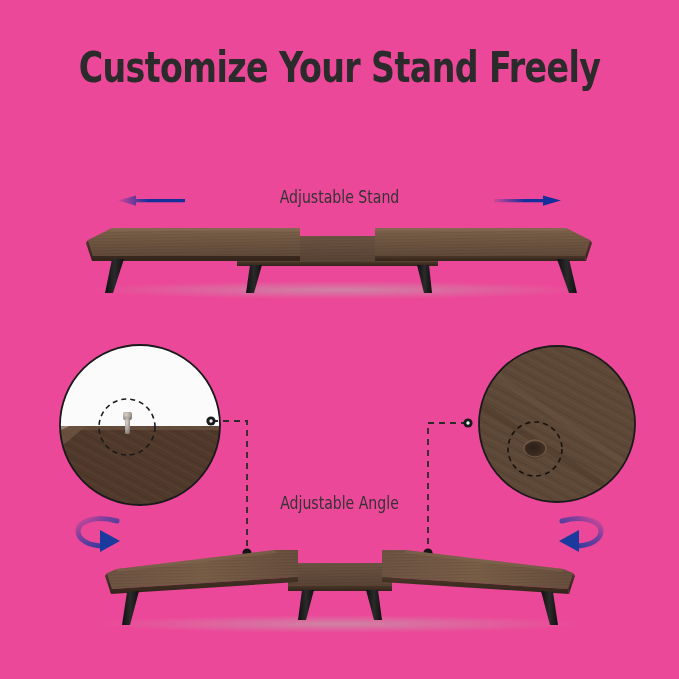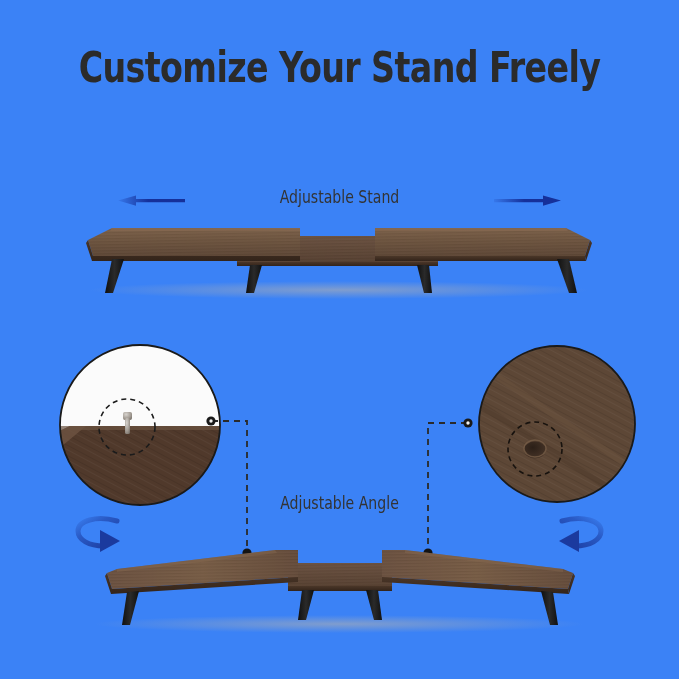--- a/index.html
+++ b/index.html
@@ -10,21 +10,21 @@
     width: 679px;
     height: 679px;
     background: #f5f5f5;
     font-family: "Liberation Sans", sans-serif;
     overflow: hidden;
   }
   #infographic {
     position: relative;
     width: 679px;
     height: 679px;
-    background: #3b82f6;
+    background: #ec4899;
   }
 
   .headline {
     position: absolute;
     left: 0;
     top: 42px;
     width: 679px;
     text-align: center;
     font-family: "Liberation Sans Narrow", "DejaVu Sans Condensed", "Liberation Sans", sans-serif;
     font-weight: bold;

